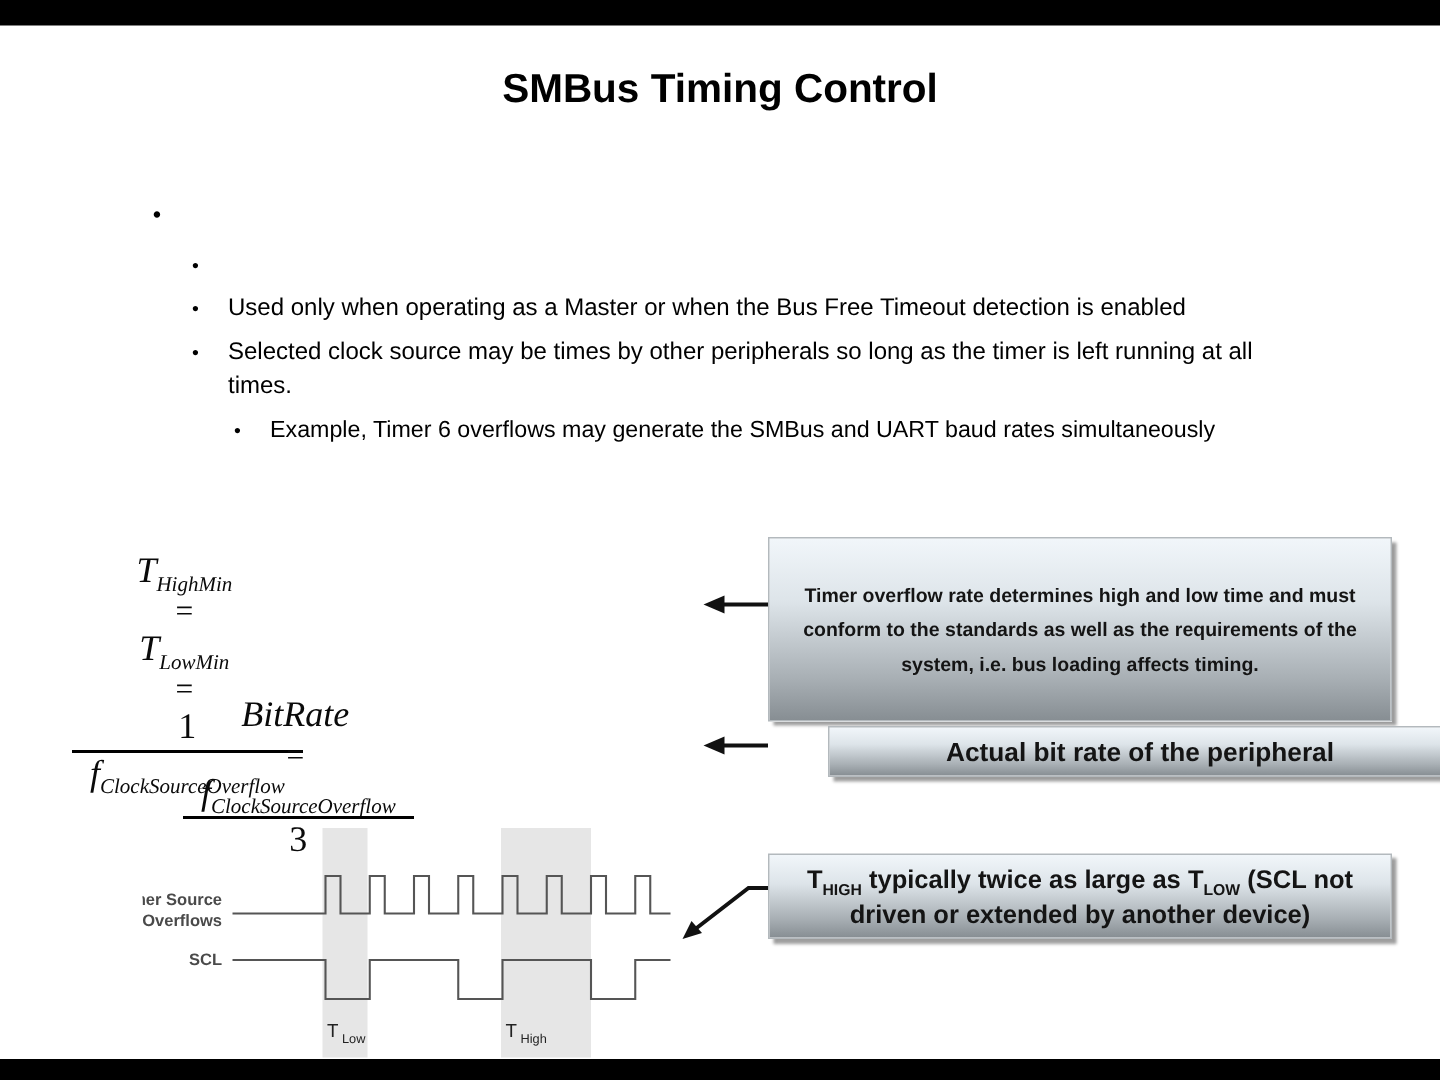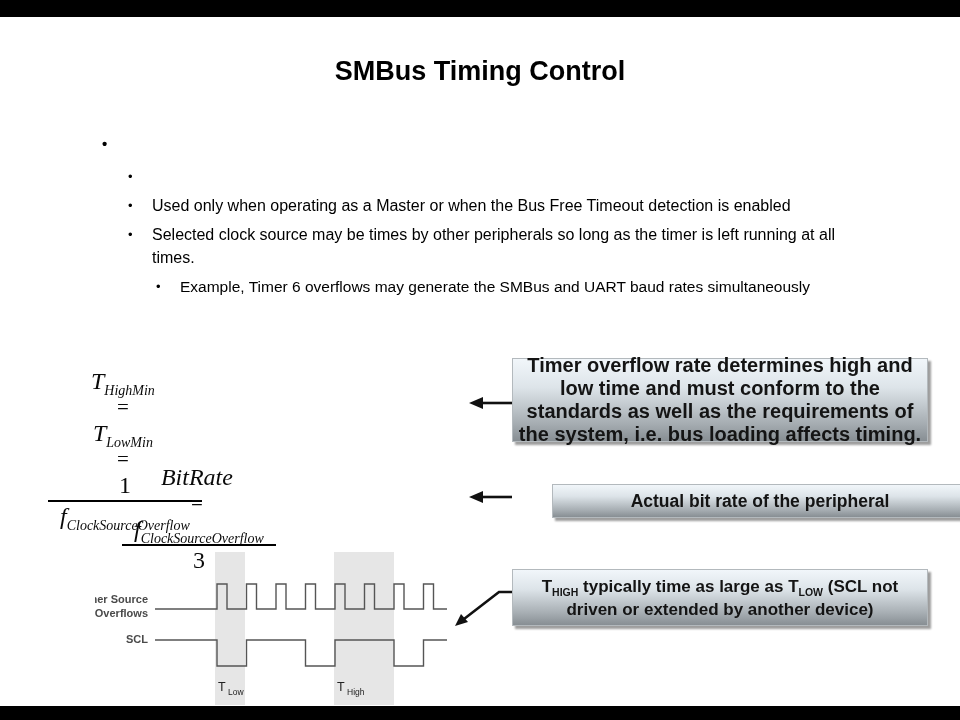--- a/index.html
+++ b/index.html
@@ -5,21 +5,21 @@
   html,body { margin:0; padding:0; background:#ffffff; }
   .slide {
     position:relative; width:960px; height:720px; overflow:hidden;
     background:#ffffff; font-family:"Liberation Sans", sans-serif;
   }
   .bar { position:absolute; left:0; width:960px; background:#000; z-index:9; }
   .bar.top { top:0; height:17px; }
   .bar.bottom { top:706px; height:14px; }
 
   .title {
-    position:absolute; top:56px; left:0; width:960px; margin:0;
+    position:absolute; top:44px; left:0; width:960px; margin:0;
     text-align:center; font-size:27px; font-weight:bold; color:#000;
     letter-spacing:0px;
   }
 
   .bullets { position:absolute; left:100px; top:131px; width:762px; color:#000; }
   .brow { display:flex; }
   .mk { flex:0 0 auto; }
   .b1 { font-size:19px; font-weight:bold; margin-bottom:9px; line-height:25px; }
   .b1 .mk { width:16px; font-size:15px; padding-left:2px; }
   .b1 .txt { padding-left:8px; }
@@ -46,21 +46,21 @@
   .frac .num, .frac .den { padding:0 12px; text-align:center; line-height:1.1; }
 
   .callout {
     position:absolute; left:512px; width:416px; box-sizing:border-box;
     background:linear-gradient(180deg,#f1f6fa 0%, #dde4e9 35%, #a7aeb3 78%, #878e93 100%);
     border:1px solid #b3b9bd;
     box-shadow:3px 3px 2px #9d9d9d;
     color:#141414; font-weight:bold; text-align:center;
     display:flex; align-items:center; justify-content:center;
   }
-  .c1 { top:358px; height:84px; font-size:20px; line-height:23px; padding:2px 3px; }
+  .c1 { top:358px; height:123px; font-size:13px; line-height:23px; padding:2px 3px; }
   .c2 { top:484px; height:34px; font-size:17.5px;margin-left:40px; }
   .c3 { top:569px; height:57px; font-size:17px; line-height:23px; padding:0 4px; }
   .c3 sub { font-size:10.5px; line-height:0; }
 
   .overlay { position:absolute; left:0; top:0; width:960px; height:720px; pointer-events:none; }
   .diagram { position:absolute; left:95px; top:545px; }
   .dlabel { font-family:"Liberation Sans", sans-serif; font-size:11px; font-weight:bold; fill:#4a4a4a; }
   .tlab { font-family:"Liberation Sans", sans-serif; font-size:12.5px; fill:#222; }
   .tsub { font-family:"Liberation Sans", sans-serif; font-size:8.5px; fill:#222; }
 </style>
@@ -114,21 +114,21 @@
     </span>
   </div>
 
   <div class="callout c1">
     <span>Timer overflow rate determines high and low time and must conform to the standards as well as the requirements of the system, i.e. bus loading affects timing.</span>
   </div>
   <div class="callout c2">
     <span>Actual bit rate of the peripheral</span>
   </div>
   <div class="callout c3">
-    <span><span>T</span><sub>HIGH</sub><span> typically time as large as </span><span>T</span><sub>LOW</sub><span> (SCL not driven or extended by another device)</span></span>
+    <span><span>T</span><sub>HIGH</sub><span> typically twice as large as </span><span>T</span><sub>LOW</sub><span> (SCL not driven or extended by another device)</span></span>
   </div>
 
   <svg class="diagram" width="420" height="165" viewBox="95 545 420 165" xmlns="http://www.w3.org/2000/svg">
     <rect x="215" y="552" width="30" height="153" fill="#e6e6e6"></rect>
     <rect x="334" y="552" width="60" height="153" fill="#e6e6e6"></rect>
     <path d="M155 609 H217 V584 H227 V609 H246.5 V584 H256.5 V609 H276 V584 H286 V609 H305.5 V584 H315.5 V609 H335 V584 H345 V609 H364.5 V584 H374.5 V609 H394 V584 H404 V609 H423.5 V584 H433.5 V609 H447" fill="none" stroke="#555555" stroke-width="1.4"></path>
     <path d="M155 640 H217 V666 H246.5 V640 H305.5 V666 H335 V640 H394 V666 H423.5 V640 H447" fill="none" stroke="#555555" stroke-width="1.4"></path>
     <text class="dlabel" x="148" y="603" text-anchor="end">Timer Source</text>
     <text class="dlabel" x="148" y="617" text-anchor="end">Overflows</text>
     <text class="dlabel" x="148" y="643" text-anchor="end">SCL</text>

